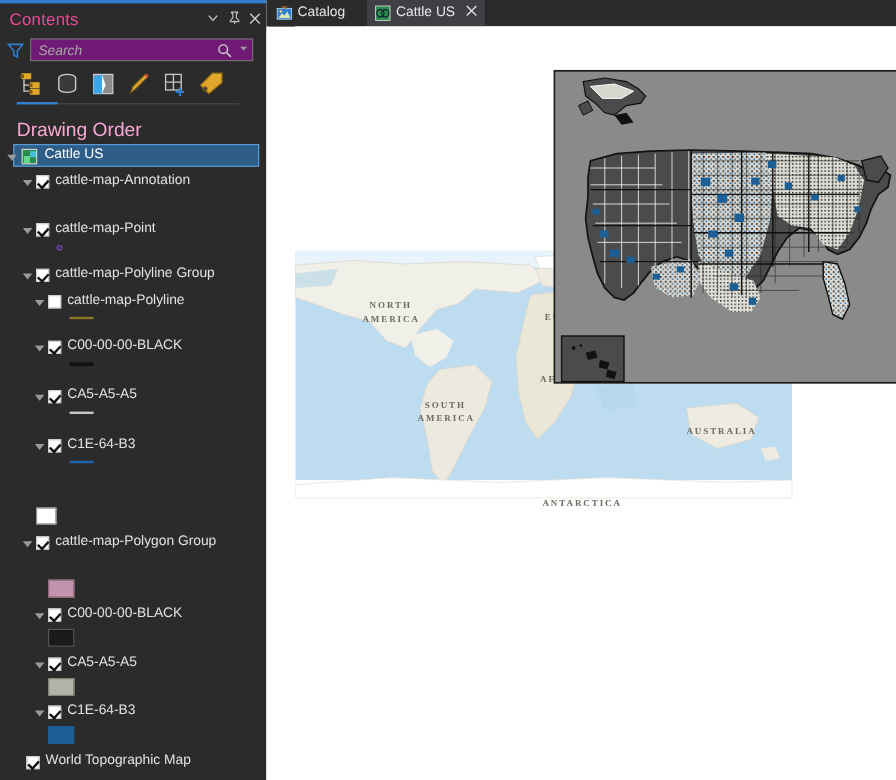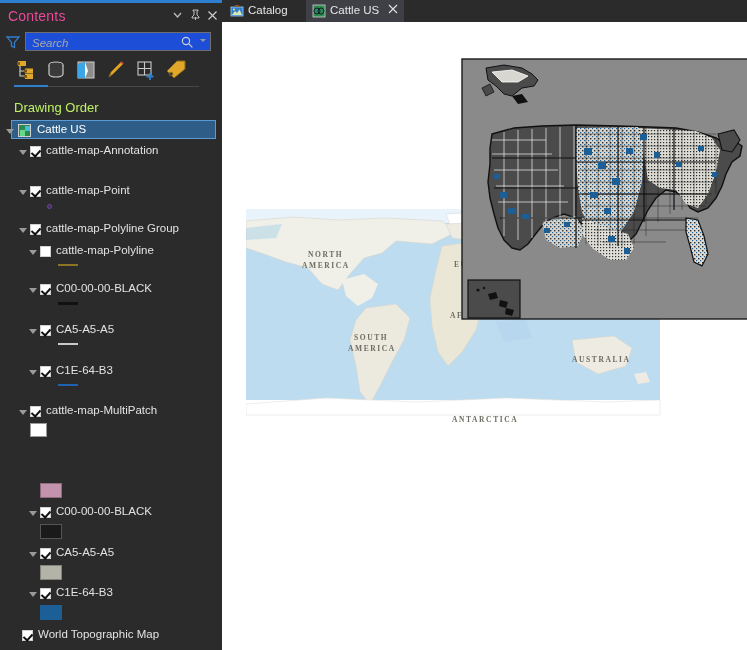--- a/index.html
+++ b/index.html
@@ -38,21 +38,21 @@
   #btn-pin{left:188px;}
   #btn-close{left:205px;font-size:13px;}
 
   
   #search-row{
     position:absolute;left:0;top:29px;width:222px;height:26px;
   }
   #filter-icon{position:absolute;left:5px;top:5px;width:16px;height:16px;}
   #search-box{
     position:absolute;left:25px;top:3px;width:186px;height:19px;
-    background:#1d4ed8;border:1px solid #6e6e6e;box-sizing:border-box;
+    background:#701a75;border:1px solid #6e6e6e;box-sizing:border-box;
   }
   #search-input{
     position:absolute;left:4px;top:0px;width:140px;height:17px;
     background:transparent;border:0;outline:none;
     color:#cfcfcf;font-style:italic;font-size:11.5px;
     font-family:"Liberation Sans", sans-serif;
   }
   #search-input::placeholder{color:#a9a9a9;font-style:italic;}
   #search-mag{position:absolute;right:16px;top:2px;width:14px;height:14px;}
   #search-caret{position:absolute;right:4px;top:6px;
@@ -62,21 +62,21 @@
   
   #toolbar{position:absolute;left:0;top:57px;width:222px;height:30px;}
   .tb-btn{
     position:absolute;top:2px;width:26px;height:24px;cursor:default;
   }
   #tb-underline{position:absolute;left:14px;top:28px;width:34px;height:2px;background:#2f7fd0;}
   #tb-divider{position:absolute;left:14px;top:29px;width:185px;height:1px;background:#474747;}
 
   
   #drawing-order{
-    position:absolute;left:14px;top:100px;font-size:13px;color:#bef264;
+    position:absolute;left:14px;top:100px;font-size:16px;color:#f9a8d4;
   }
 
   
   #toc{position:absolute;left:0;top:120px;width:222px;height:530px;}
   .row{position:absolute;height:20px;left:0;width:222px;}
   .row-label{
     position:absolute;top:2px;font-size:11.5px;color:#e2e2e2;white-space:nowrap;
   }
   .expander{
     position:absolute;top:7px;width:0;height:0;
@@ -268,27 +268,27 @@
       </div>
       <div class="swatch line-sw" style="top:223px;left:58px;width:20px;background:#c9c9c9"></div>
 
       <div class="row" style="top:242px">
         <div class="expander open" style="left:29px"></div>
         <div class="cb checked" style="left:40px"></div>
         <div class="row-label" style="left:56px">C1E-64-B3</div>
       </div>
       <div class="swatch line-sw" style="top:264px;left:58px;width:20px;background:#1f62b0"></div>
 
-      <div class="row" style="top:282px">
+      <div class="swatch" style="top:303px;left:30px;width:17px;height:14px;background:#ffffff;border:1px solid #9a9a9a"></div>
+
+      <div class="row" style="top:323px">
         <div class="expander open" style="left:19px"></div>
         <div class="cb checked" style="left:30px"></div>
-        <div class="row-label" style="left:46px">cattle-map-MultiPatch</div>
-      </div>
-      <div class="swatch" style="top:303px;left:30px;width:17px;height:14px;background:#ffffff;border:1px solid #9a9a9a"></div>
-
+        <div class="row-label" style="left:46px">cattle-map-Polygon Group</div>
+      </div>
 
       <div class="swatch" style="top:363px;left:40px;width:22px;height:15px;background:#c393ad;border:1px solid #8d6b7d"></div>
 
       <div class="row" style="top:383px">
         <div class="expander open" style="left:29px"></div>
         <div class="cb checked" style="left:40px"></div>
         <div class="row-label" style="left:56px">C00-00-00-BLACK</div>
       </div>
       <div class="swatch" style="top:404px;left:40px;width:22px;height:15px;background:#1a1a1a;border:1px solid #555"></div>
 

